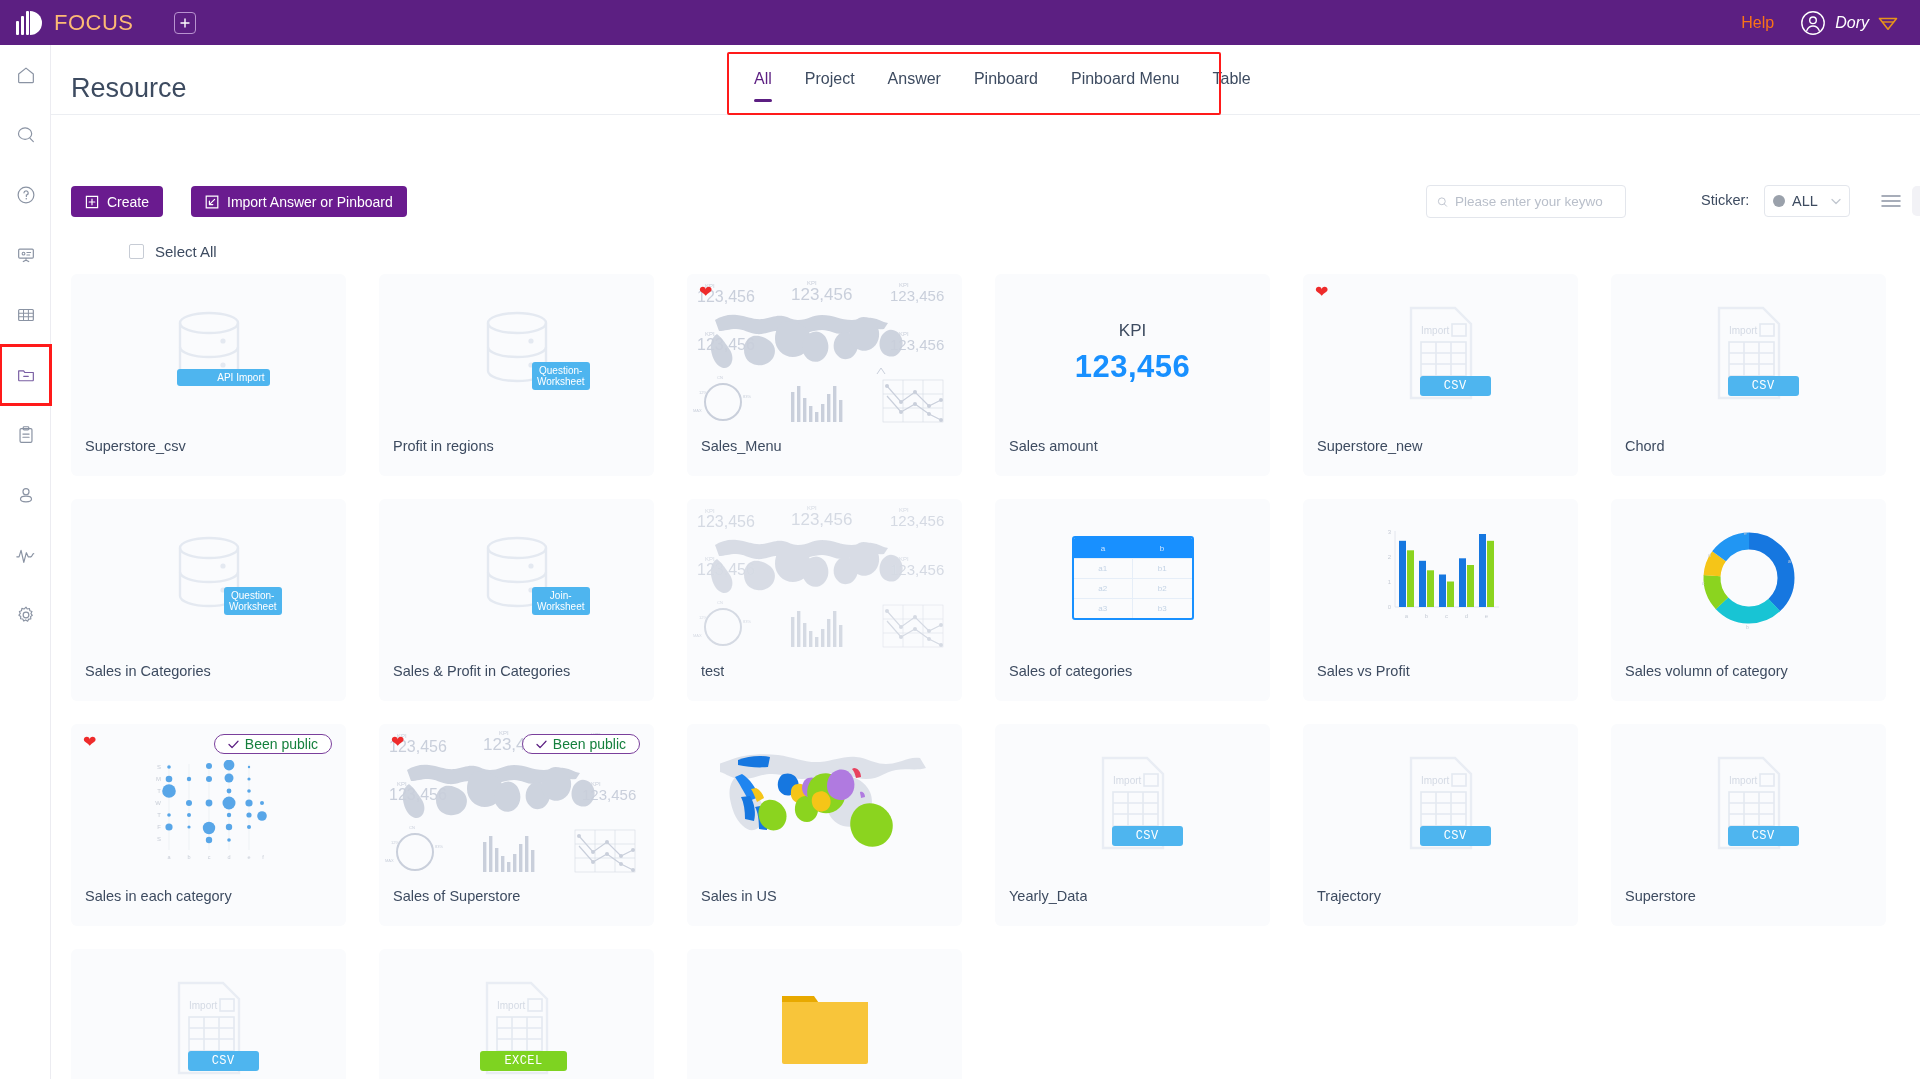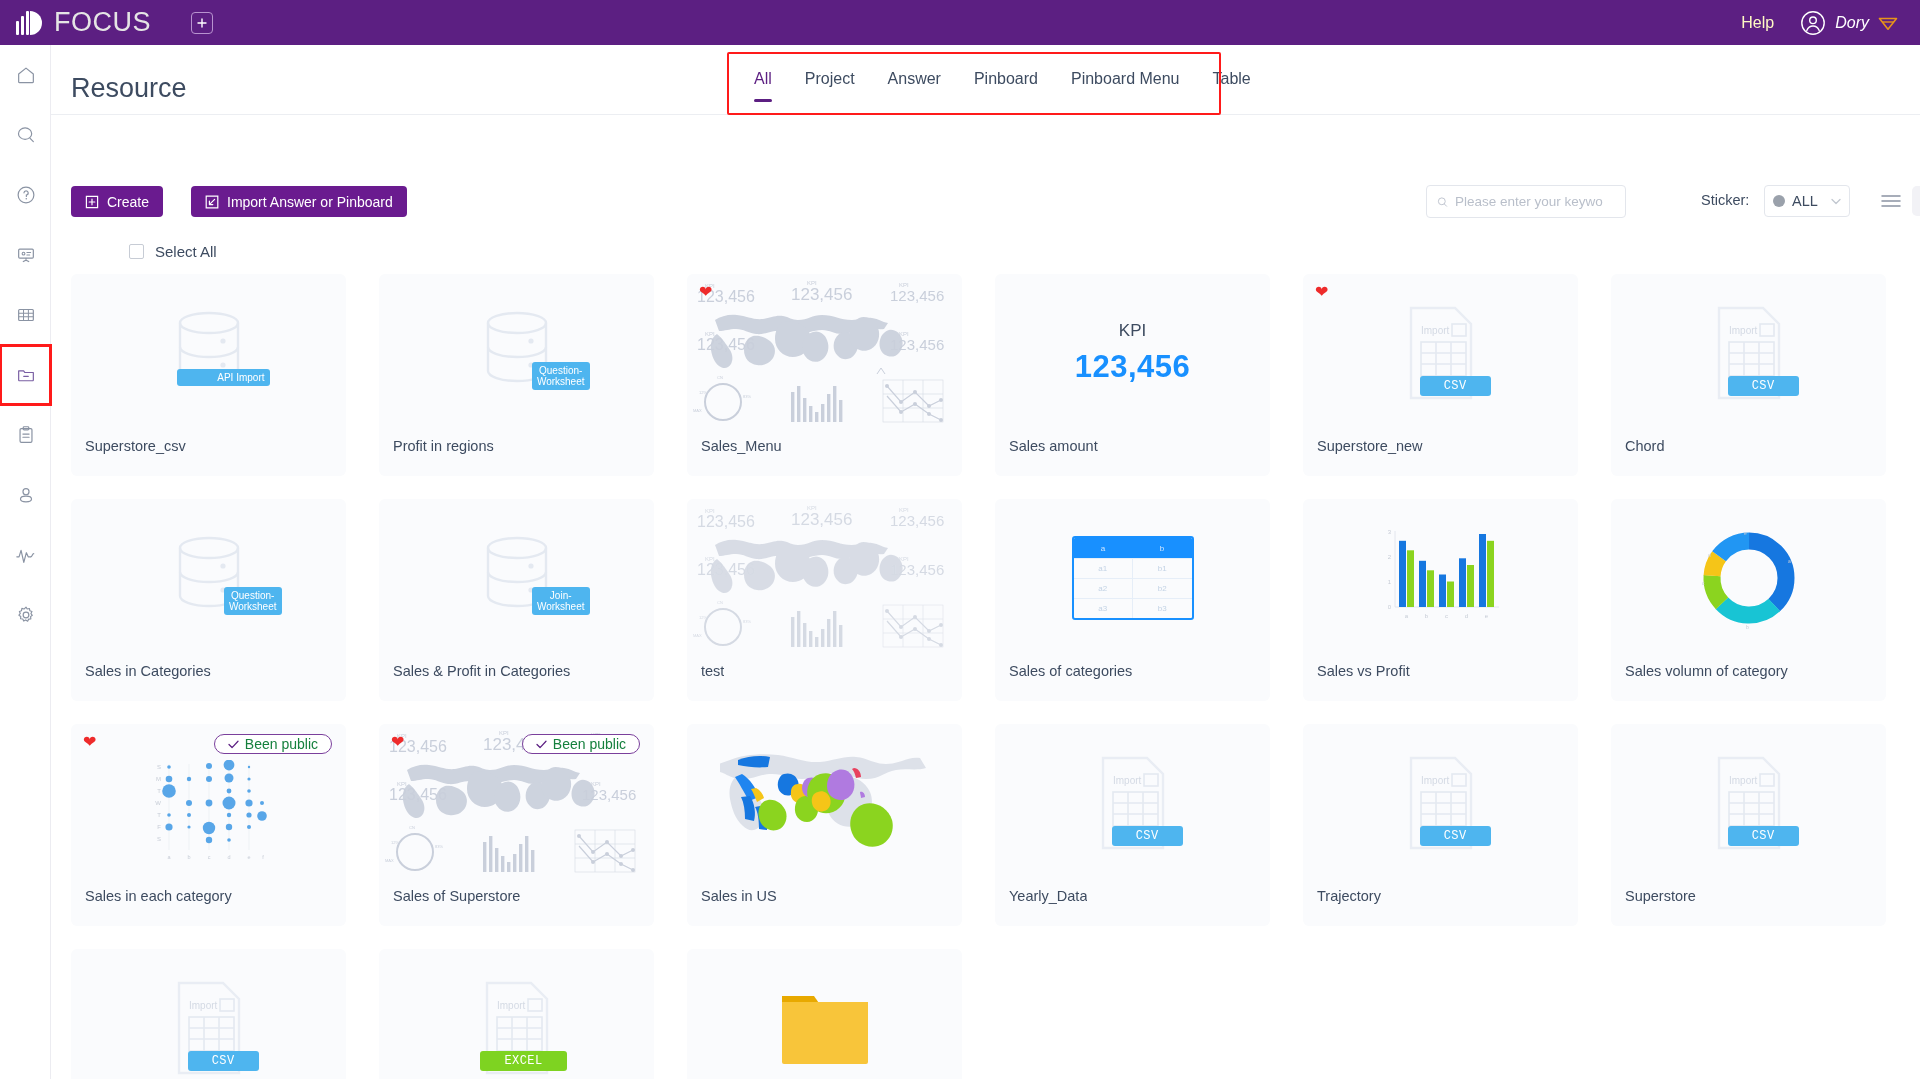--- a/index.html
+++ b/index.html
@@ -25,35 +25,35 @@
   .logo-b1 { left: 0;  height: 14px; }
   .logo-b2 { left: 5px; height: 19px; }
   .logo-b3 { left: 10px; height: 24px; }
   .logo-half {
     position: absolute; left: 14px; bottom: 2px;
     width: 12px; height: 24px;
     background: #ffffff;
     border-radius: 0 12px 12px 0;
   }
   .logo-text {
-    color: #e5e5e5; font-size: 27px; letter-spacing: .5px;
+    color: #fdba74; font-size: 22px; letter-spacing: .5px;
     font-weight: 400; margin-left: 8px;
   }
   .plus-btn {
     margin-left: 40px; width: 22px; height: 22px;
     border: 1px solid #b893cf; border-radius: 4px;
     display: flex; align-items: center; justify-content: center;
     cursor: pointer;
   }
   .plus-btn svg { display: block; }
   .topbar-right {
     margin-left: auto; display: flex; align-items: center;
     margin-right: 22px; gap: 26px;
   }
-  .help-link { color: #fef9c3; font-size: 16px; cursor: pointer; }
+  .help-link { color: #f97316; font-size: 16px; cursor: pointer; }
   .user-box { display: flex; align-items: center; gap: 9px; cursor: pointer; font-style: italic; }
   .user-name { color: #ffffff; font-size: 16px; }
   .crown { display: block; }
 
   
   .sidebar {
     position: absolute; top: 45px; left: 0;
     width: 51px; height: 1034px;
     background: #ffffff;
     border-right: 1px solid #ececf1;

